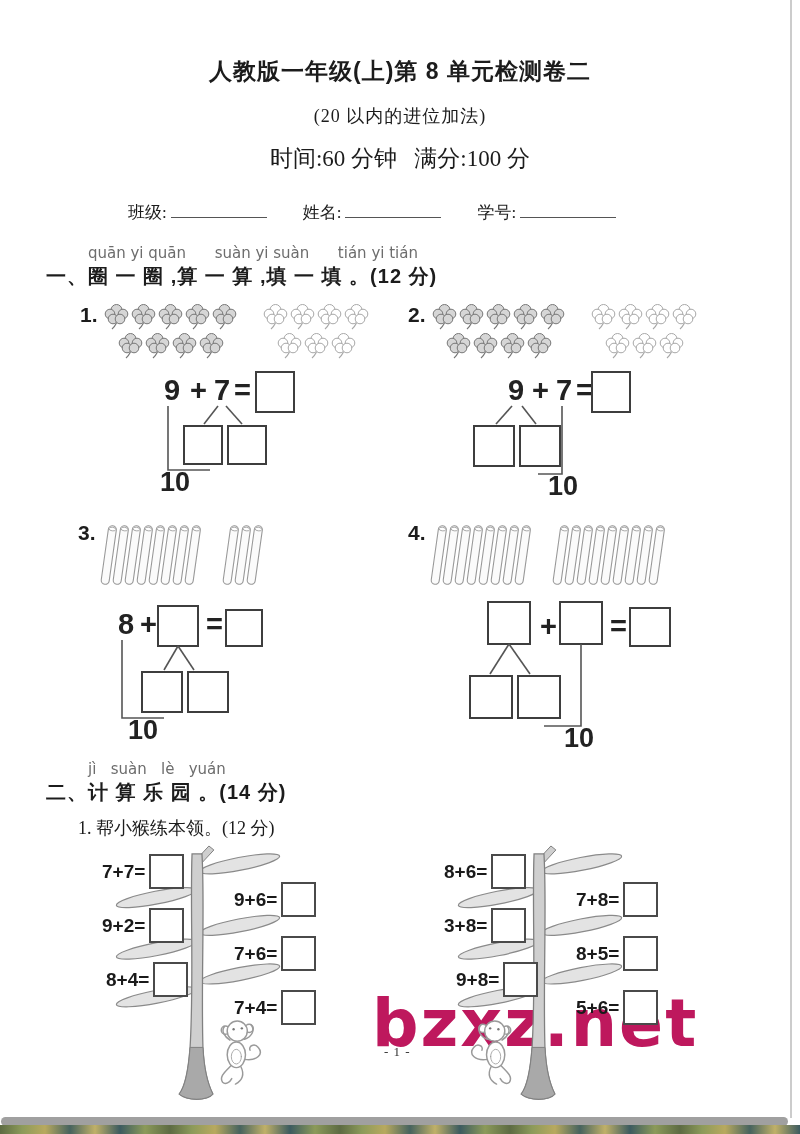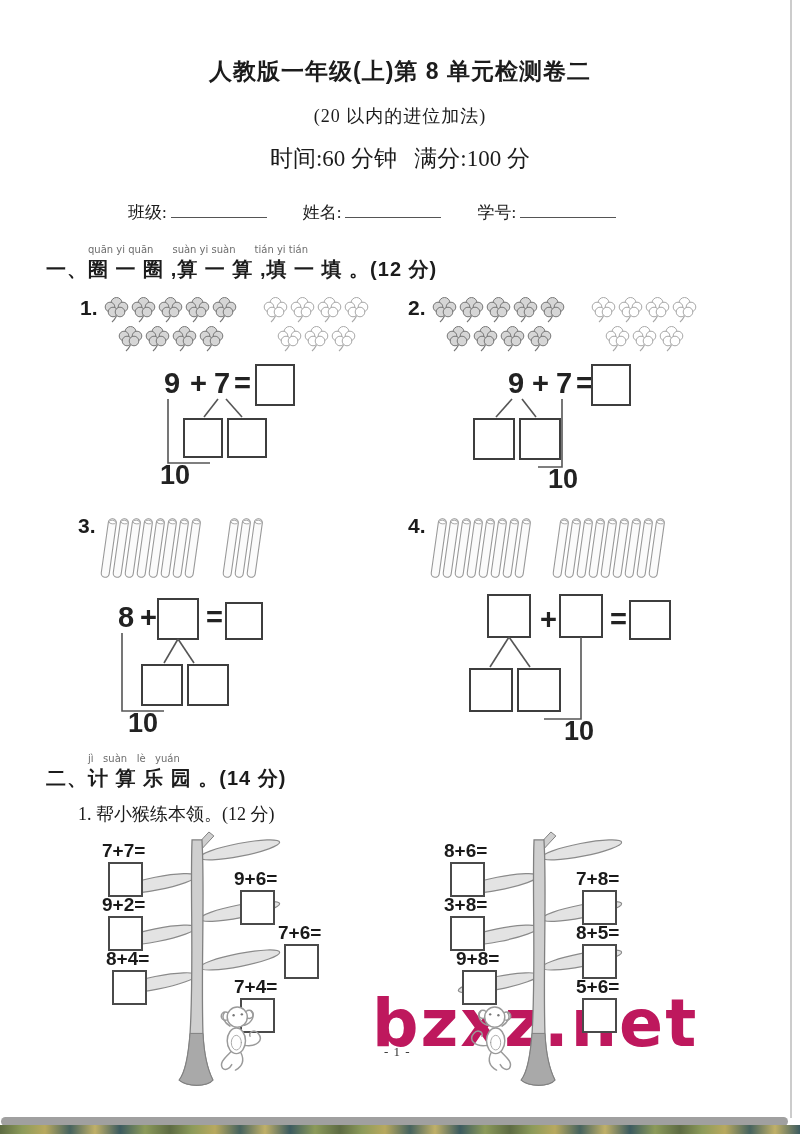--- a/index.html
+++ b/index.html
@@ -13,21 +13,21 @@
   .title{
     text-align:center;padding-top:56px;font-size:23px;font-weight:bold;
     font-family:"Liberation Sans",sans-serif;letter-spacing:1px;
   }
   .subtitle{text-align:center;margin-top:17px;font-size:18px;letter-spacing:1px;}
   .meta{text-align:center;margin-top:15px;font-size:23px;white-space:pre;}
   .fields{display:flex;margin:27px 0 0 128px;font-size:17px;}
   .field{margin-right:36px;white-space:nowrap;}
   .blank{display:inline-block;width:96px;height:13px;border-bottom:1.5px solid #555;margin-left:4px;}
   
-  .pinyin{font-family:"DejaVu Sans",sans-serif;color:#6d6d6d;font-size:10px;white-space:pre;}
+  .pinyin{font-family:"DejaVu Sans",sans-serif;color:#6d6d6d;font-size:15px;white-space:pre;}
   .sec1-pinyin{margin:20px 0 0 88px;}
   .sec2-pinyin{margin:10px 0 0 88px;}
   .sec-heading{
     font-family:"Liberation Sans",sans-serif;font-weight:bold;font-size:20px;
     margin:1px 0 0 46px;letter-spacing:1px;
   }
   .sub-heading{font-size:18px;margin:10px 0 0 78px;}
   
   .problems-row{display:flex;margin-top:12px;}
   .problem{position:relative;}
@@ -51,21 +51,21 @@
   .dia-p1{margin:2px 0 0 66px;}
   .dia-p2{margin:2px 0 0 58px;}
   .dia-p3{margin:4px 0 0 28px;}
   .dia-p4{margin:4px 0 0 52px;}
   
   .trees{display:flex;gap:92px;margin:4px 0 0 88px;}
   .tree-zone{position:relative;width:250px;height:256px;}
   .tree-svg{position:absolute;left:25px;top:0;}
   .eq{
     position:absolute;display:flex;align-items:center;
-    font-family:"Liberation Sans",sans-serif;font-weight:bold;font-size:19px;color:#1a1a1a;flex-direction:column;
+    font-family:"Liberation Sans",sans-serif;font-weight:bold;font-size:19px;color:#1a1a1a;
   }
   .ans-box{width:31px;height:31px;border:2px solid #4a4a4a;background:#fff;margin-left:4px;}
   .monkey{position:absolute;}
   
   .watermark{
     position:absolute;left:372px;top:986px;z-index:1;
     font-family:"DejaVu Sans",sans-serif;font-weight:bold;font-size:65px;
     color:#be185d;letter-spacing:2px;
   }
   .page-number{position:absolute;left:384px;top:1044px;font-size:13px;color:#333;letter-spacing:1px;z-index:2;}
@@ -803,21 +803,21 @@
           <span class="ans-box"></span>
         </div>
       <div class="eq" style="left:146px;top:38px;justify-content:center;">
           <span>9+6=</span>
           <span class="ans-box"></span>
         </div>
       <div class="eq" style="left:14px;top:64px;">
           <span>9+2=</span>
           <span class="ans-box"></span>
         </div>
-      <div class="eq" style="left:146px;top:92px;margin-left:44px;">
+      <div class="eq" style="left:146px;top:92px;">
           <span>7+6=</span>
           <span class="ans-box"></span>
         </div>
       <div class="eq" style="left:18px;top:118px;">
           <span>8+4=</span>
           <span class="ans-box"></span>
         </div>
       <div class="eq" style="left:146px;top:146px;">
           <span>7+4=</span>
           <span class="ans-box"></span>

